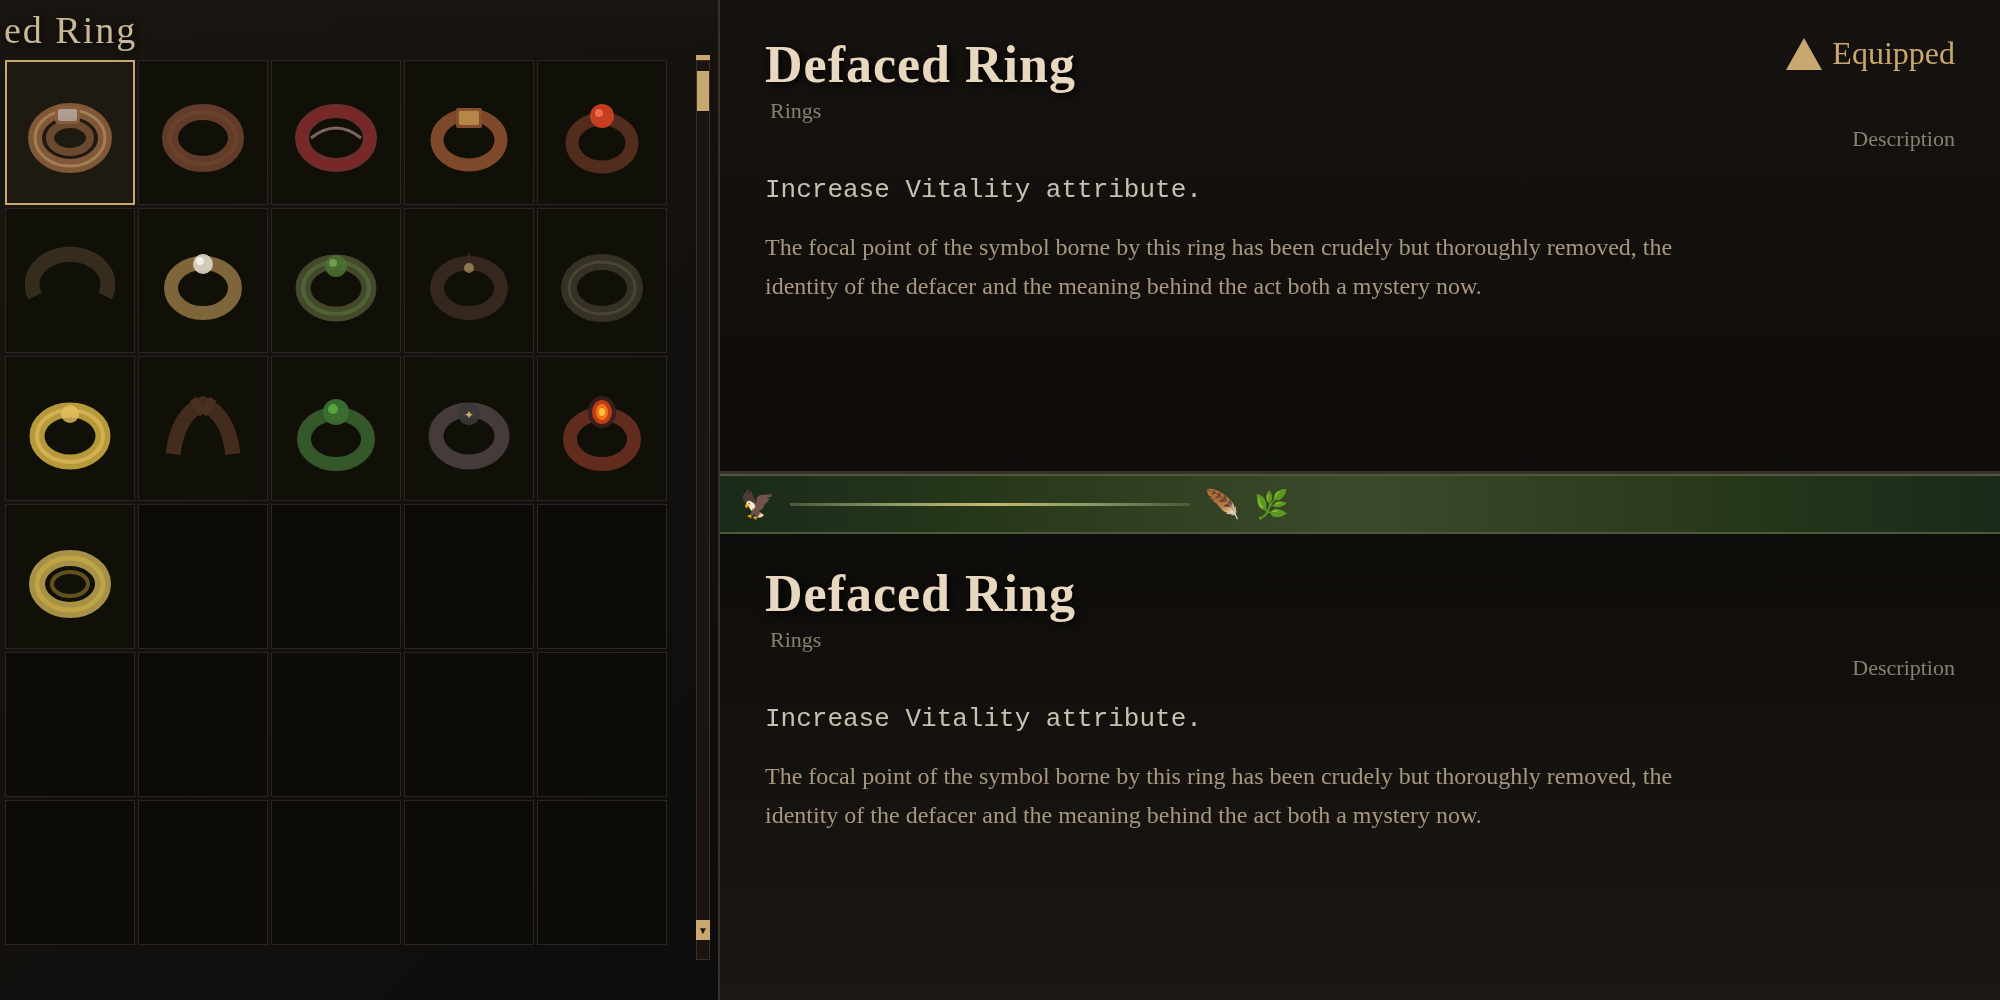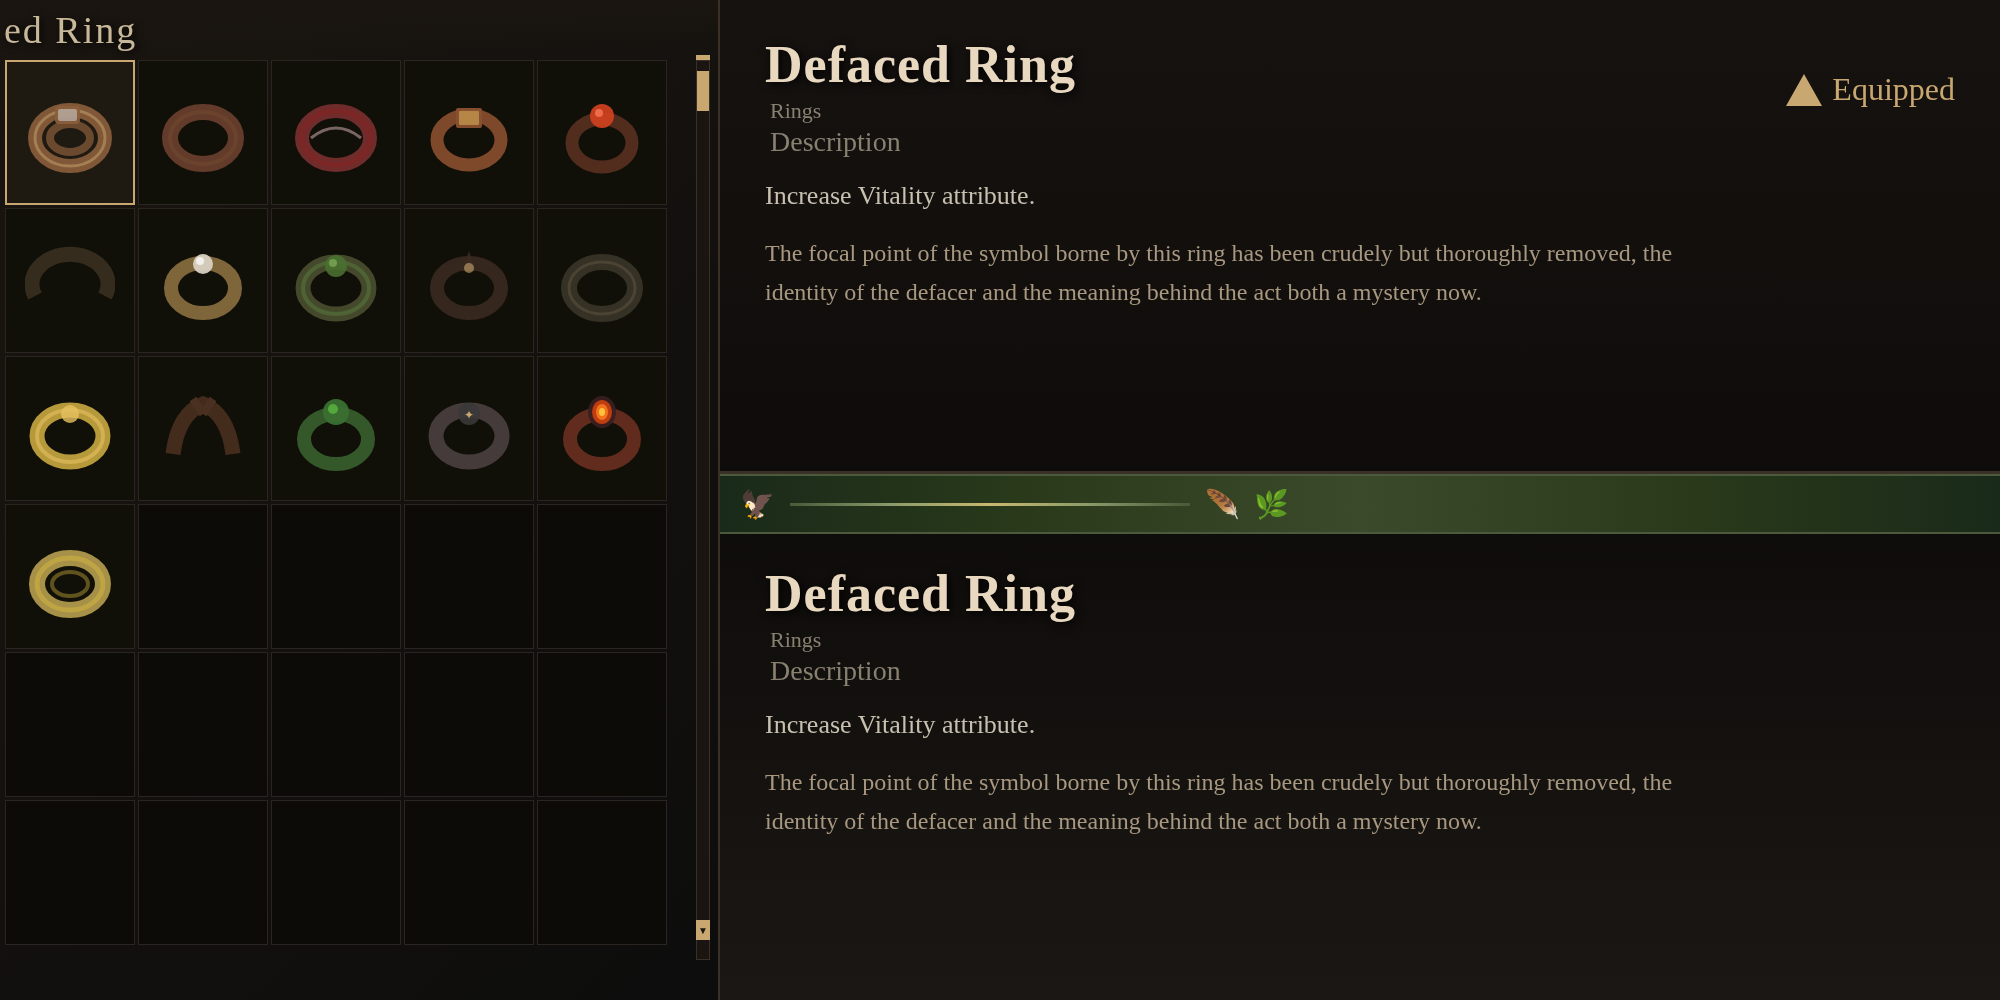--- a/index.html
+++ b/index.html
@@ -174,50 +174,51 @@
     }
 
     .item-category {
       font-size: 22px;
       color: #888070;
       margin-bottom: 2px;
       padding-left: 5px;
     }
 
     .item-subcategory {
-      font-size: 28px;
+      font-size: 22px;
       color: #888070;
       margin-bottom: 20px;
       padding-left: 5px;
+      text-align: right;
     }
 
     .item-effect {
       font-size: 26px;
       color: #c8c0b0;
       margin-bottom: 20px;
       line-height: 1.4;
+      font-family: Liberation Mono, monospace;
     }
 
     .item-description {
       font-size: 24px;
       color: #a89880;
       line-height: 1.6;
       max-width: 950px;
     }
 
     .equipped-badge {
       position: absolute;
       top: 35px;
       right: 45px;
       display: flex;
       align-items: center;
       gap: 10px;
       color: #c8a870;
       font-size: 32px;
-      margin-top: 36px;
     }
 
     .equipped-triangle {
       width: 0;
       height: 0;
       border-left: 18px solid transparent;
       border-right: 18px solid transparent;
       border-bottom: 32px solid #c8a870;
     }
   </style>

